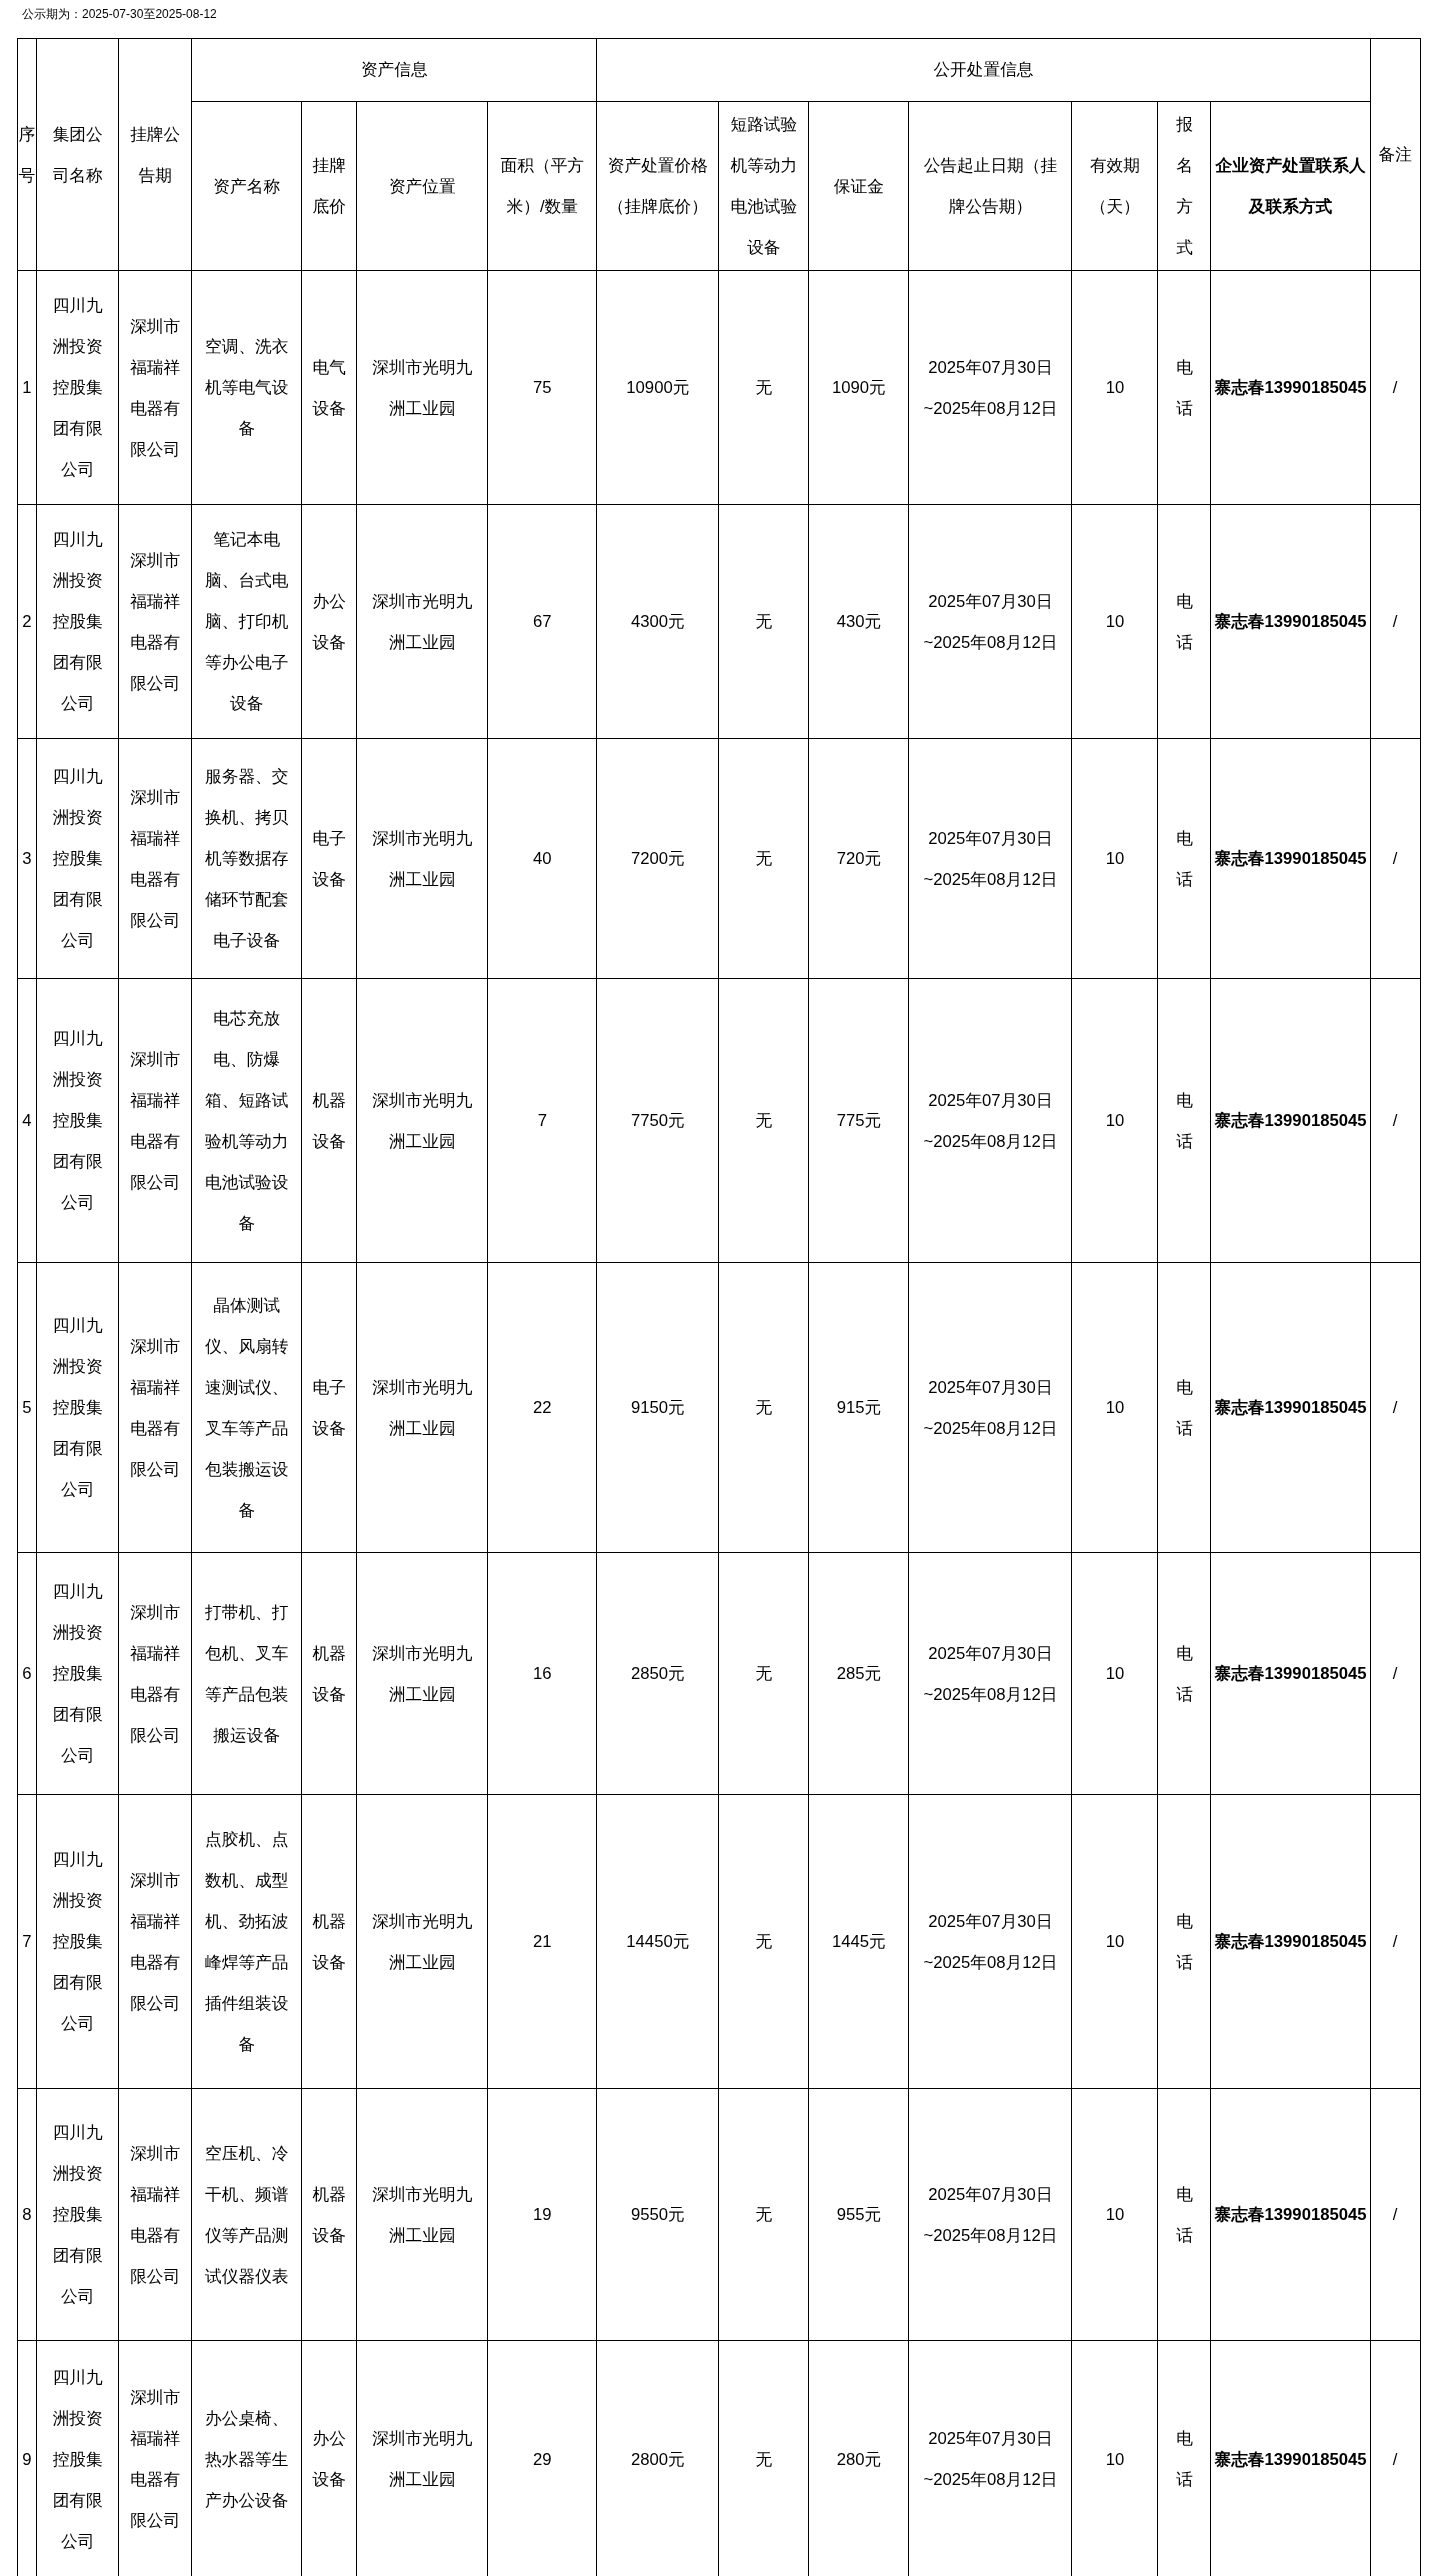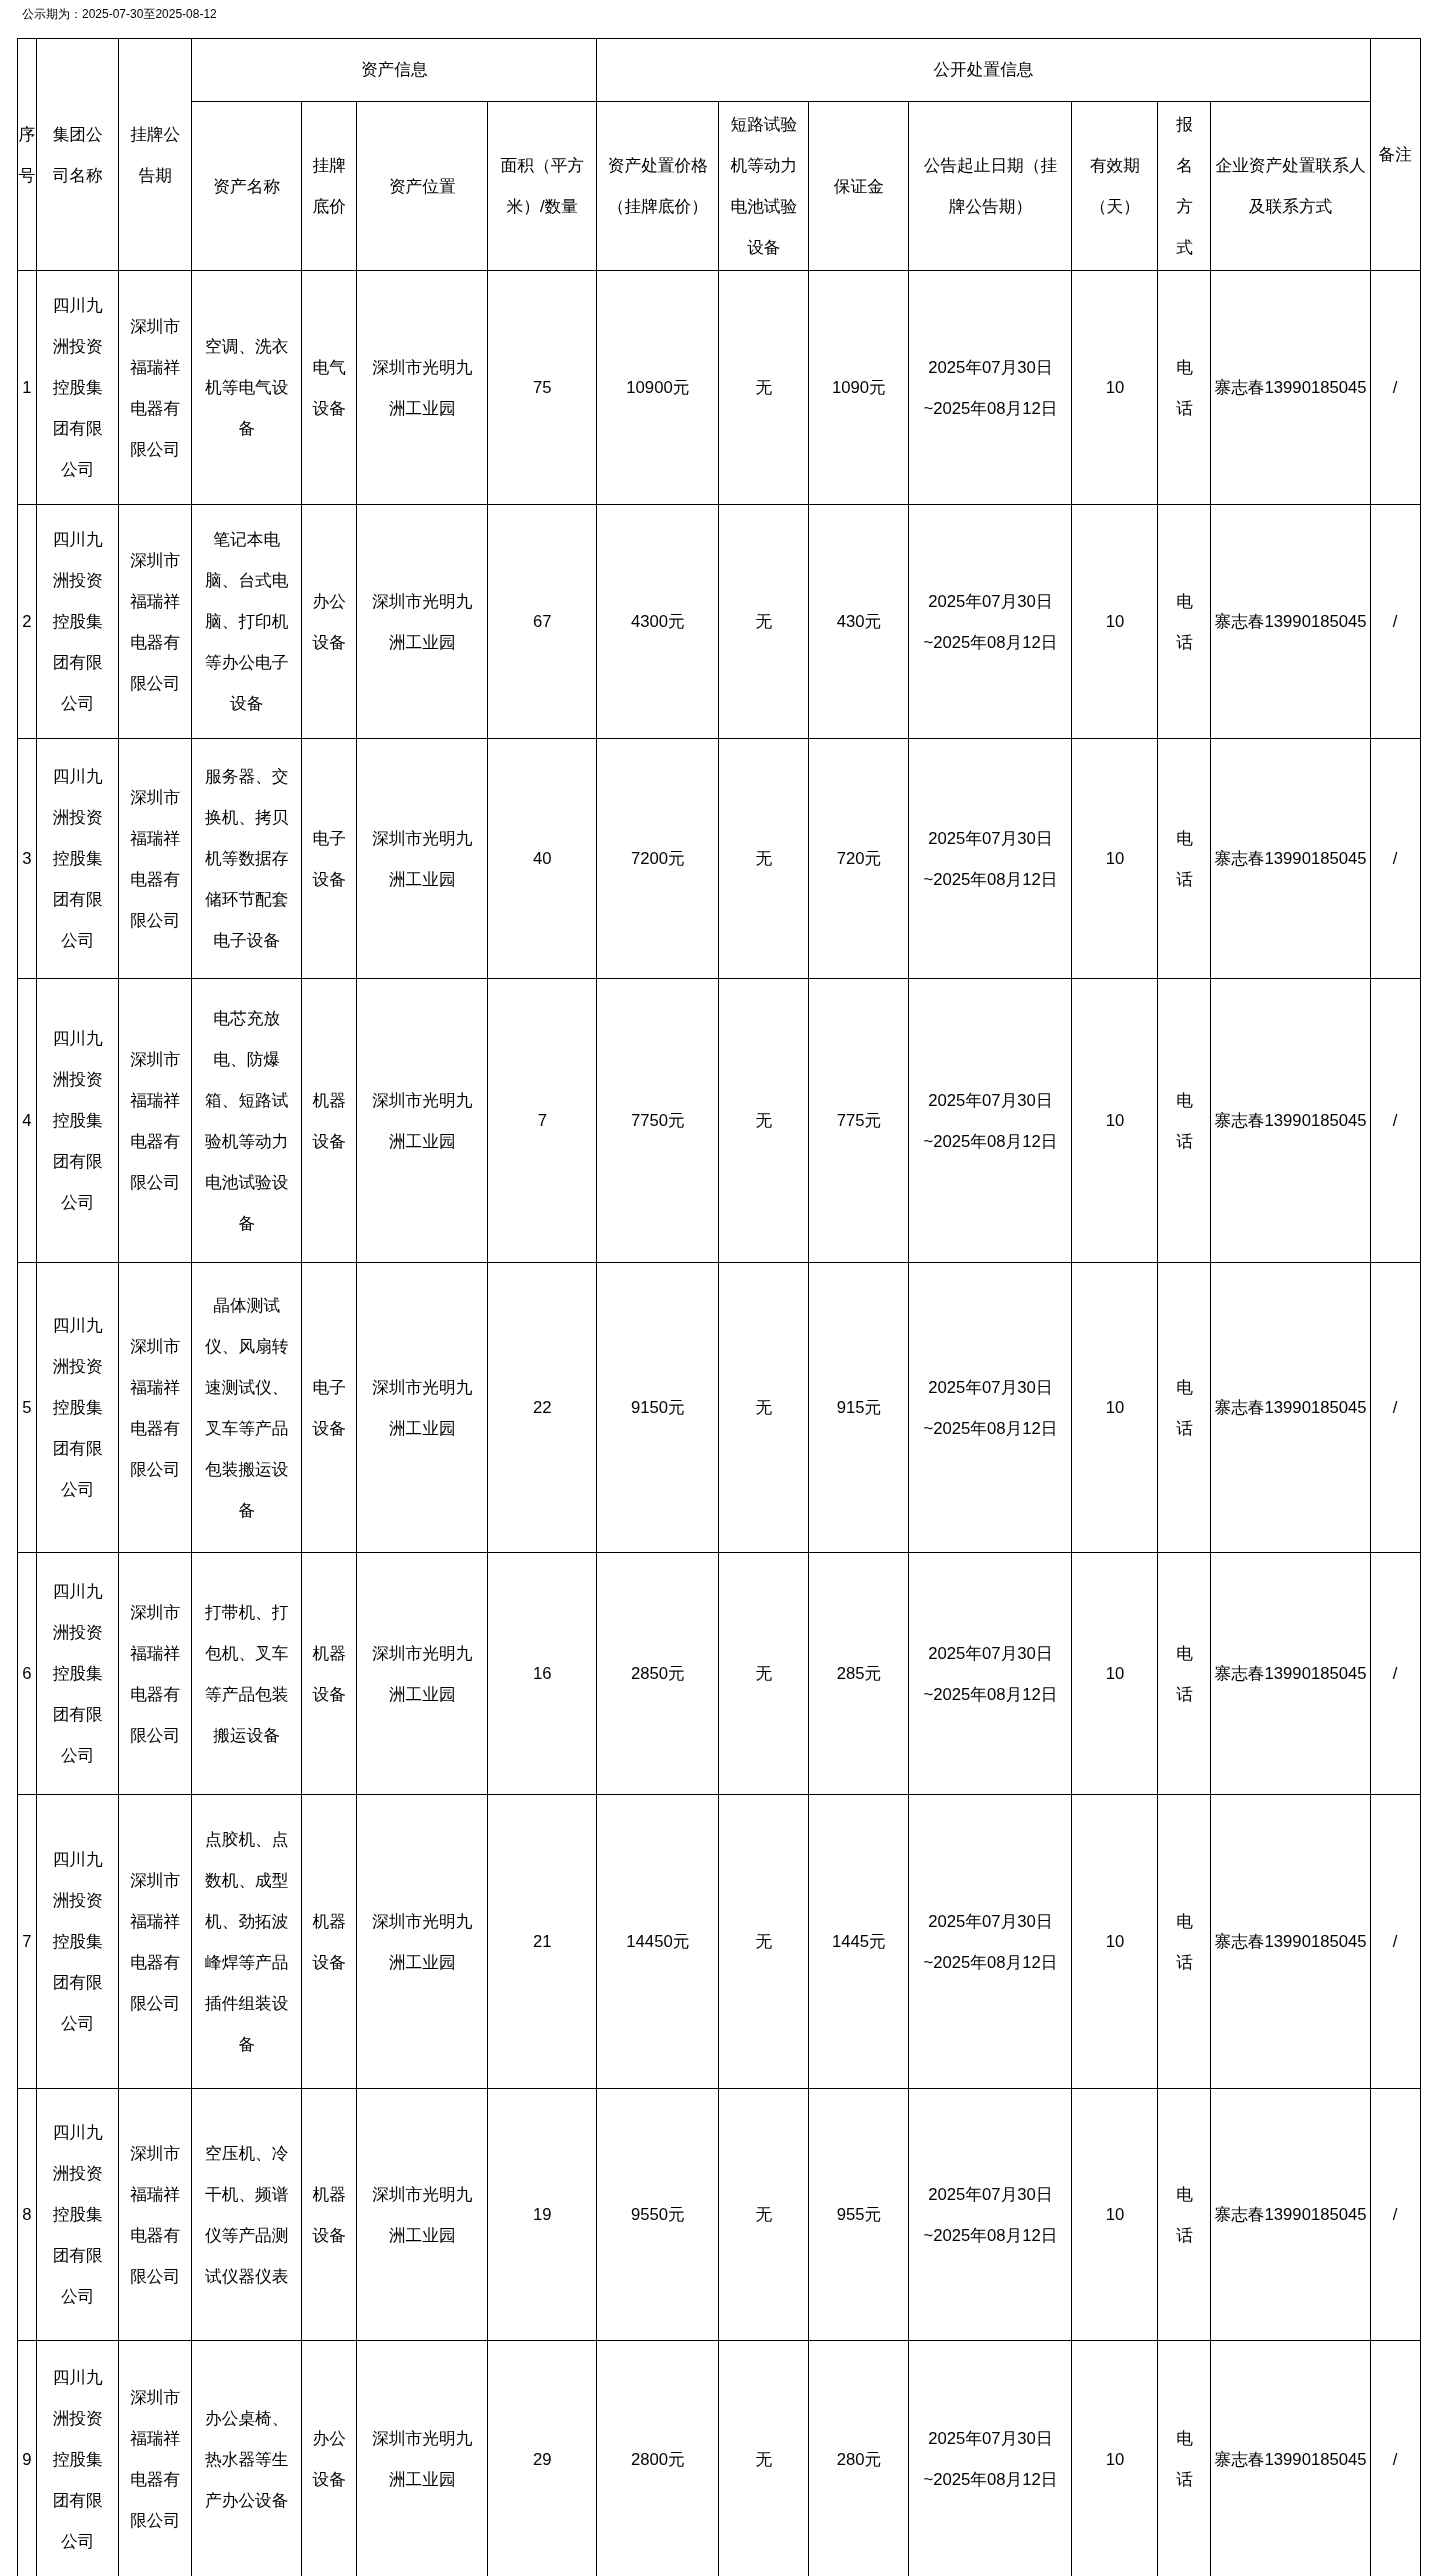--- a/index.html
+++ b/index.html
@@ -37,20 +37,21 @@
     vertical-align: middle;
     padding: 2.2px 10px;
     word-break: normal;
     overflow-wrap: break-word;
   }
   .notice-table .narrow {
     padding: 2.2px 0.6px;
   }
   .notice-table .tight {
     padding: 2.2px 1.1px;
+    font-weight: bold;
   }
   
   col.c1  { width: 19.5px;  }
   col.c2  { width: 82px; }
   col.c3  { width: 73px; }
   col.c4  { width: 110px; }
   col.c5  { width: 55px;  }
   col.c6  { width: 131px; }
   col.c7  { width: 109px; }
   col.c8  { width: 122px; }

